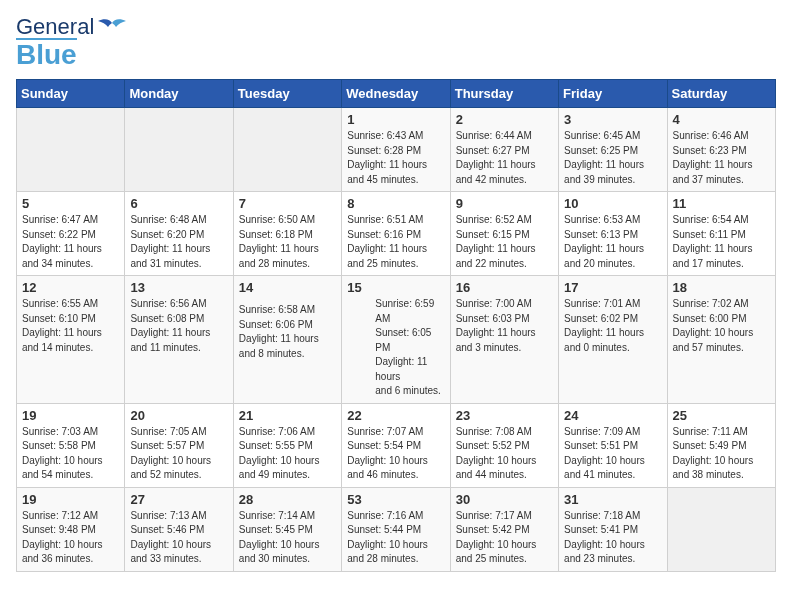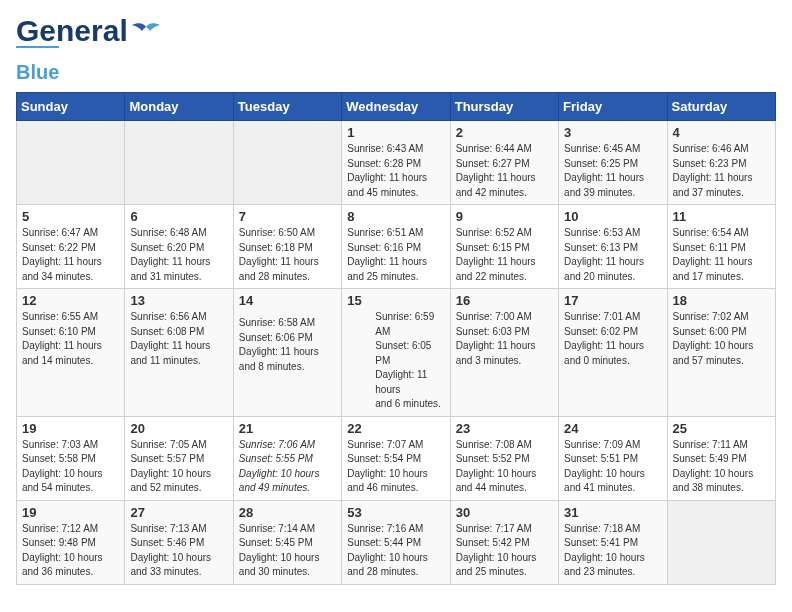--- a/index.html
+++ b/index.html
@@ -15,22 +15,22 @@
       align-items: flex-start;
       justify-content: space-between;
       margin-bottom: 10px;
     }
     .logo {
       display: flex;
       flex-direction: column;
       align-items: flex-start;
     }
     .logo-text {
-      font-size: 30px;
-      font-weight: bold;
+      font-size: 22px;
+      font-weight: normal;
       color: #1a3a6b;
       line-height: 1;
     }
     .logo-text span {
       color: #4a9fd4;
     }
     .title-block {
       text-align: right;
     }
     .month-title {
@@ -93,21 +93,21 @@
     <div style="display:flex;align-items:center;gap:4px;">
       <span class="logo-text">
         <span style="color:#1a3a6b">General</span>
       </span>
       <svg width="28" height="18" viewBox="0 0 28 18">
         <path d="M14 5 C16 1, 22 0, 28 3 C24 4, 20 6, 18 9 C16 6, 14 5, 14 5Z" fill="#4a9fd4"></path>
         <path d="M14 5 C12 1, 6 0, 0 3 C4 4, 8 6, 10 9 C12 6, 14 5, 14 5Z" fill="#2a5aad"></path>
       </svg>
     </div>
     <div style="display:flex;align-items:center;">
-      <span class="logo-text" style="color:#4a9fd4;font-size:20px;font-weight:bold;border-top:2px solid #4a9fd4;padding-top:14px;">Blue</span>
+      <span class="logo-text" style="color:#4a9fd4;font-size:28px;font-weight:bold;border-top:2px solid #4a9fd4;padding-top:1px;">Blue</span>
     </div>
   </div>
   <div class="title-block">
     <div class="month-title"></div>
     <div class="location-title"></div>
   </div>
 </div>
 
 <table class="calendar">
   <thead>
@@ -267,21 +267,21 @@
         </td>
         <td>
           <span class="day-num">20</span>
           <div class="day-info" style="white-space: pre-line;">Sunrise: 7:05 AM
 Sunset: 5:57 PM
 Daylight: 10 hours
 and 52 minutes.</div>
         </td>
         <td>
           <span class="day-num">21</span>
-          <div class="day-info" style="white-space: pre-line; font-style: italic;">Sunrise: 7:06 AM
+          <div class="day-info" style="white-space: pre-line;">Sunrise: 7:06 AM
 Sunset: 5:55 PM
 Daylight: 10 hours
 and 49 minutes.</div>
         </td>
         <td>
           <span class="day-num">22</span>
           <div class="day-info" style="white-space: pre-line;">Sunrise: 7:07 AM
 Sunset: 5:54 PM
 Daylight: 10 hours
 and 46 minutes.</div>

